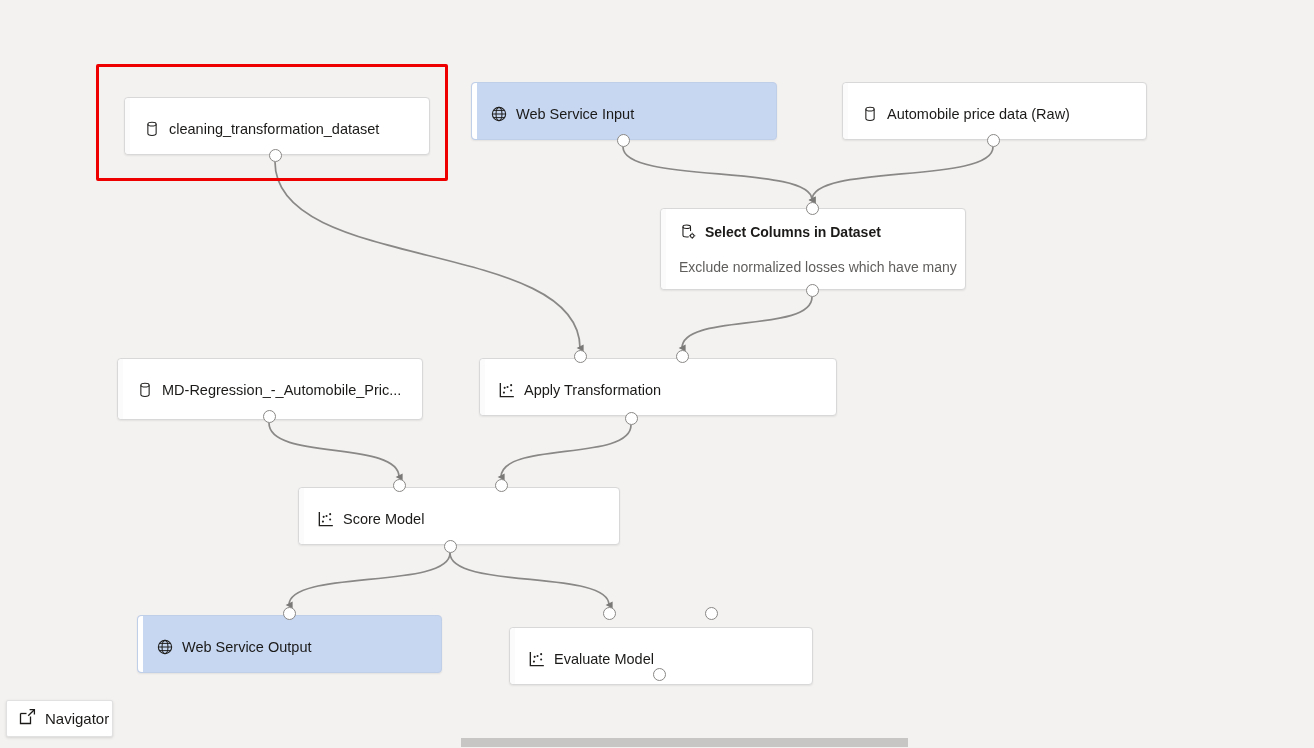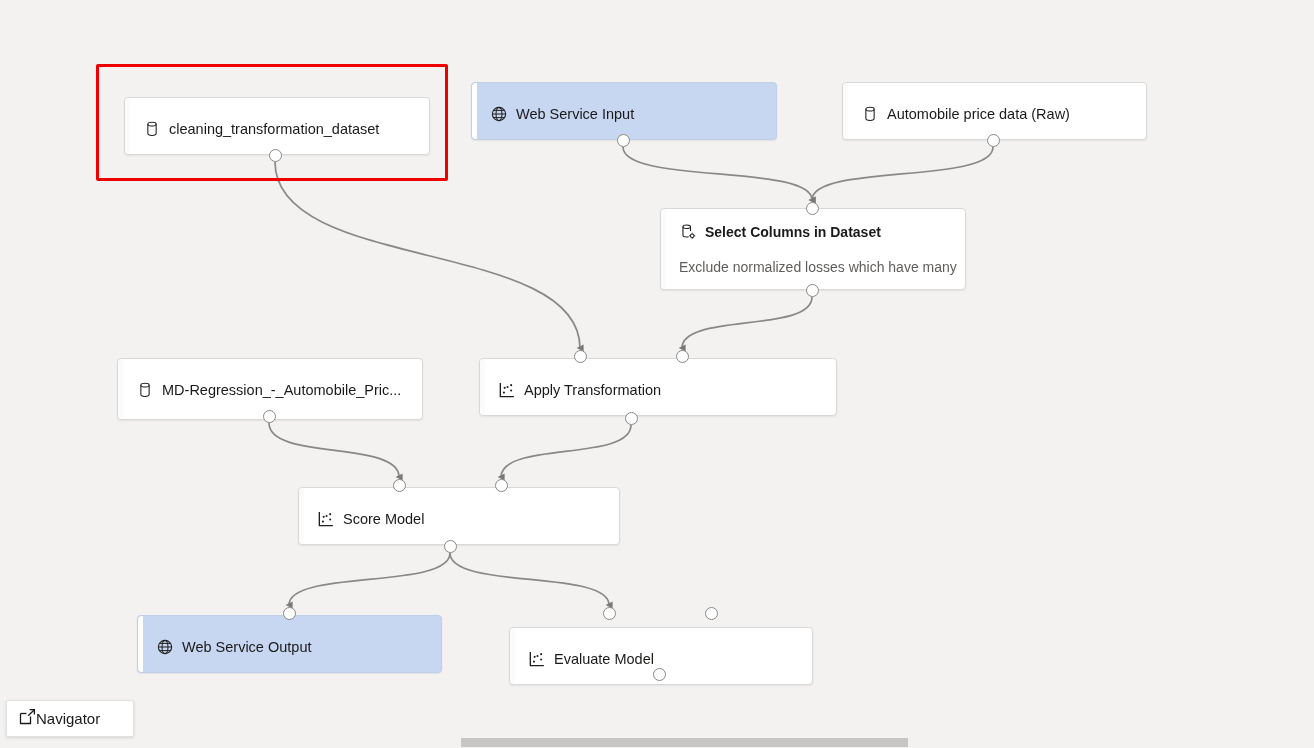--- a/index.html
+++ b/index.html
@@ -105,28 +105,29 @@
     border-radius: 2px;
     z-index: 3;
     pointer-events: none;
   }
 
   
   #navigator-button {
     position: absolute;
     left: 6px;
     top: 700px;
-    width: 128px;
+    width: 107px;
     height: 37px;
     background: #ffffff;
     border: 1px solid #e1e1e1;
     border-radius: 2px;
     box-shadow: 0 1px 3px rgba(0,0,0,0.13);
     display: flex;
     align-items: center;
+    gap: 9px;
     padding-left: 12px;
     box-sizing: border-box;
     cursor: pointer;
     z-index: 6;
   }
   #navigator-button .nav-label {
     font-size: 15px;
     color: #1b1a19;
   }
 

